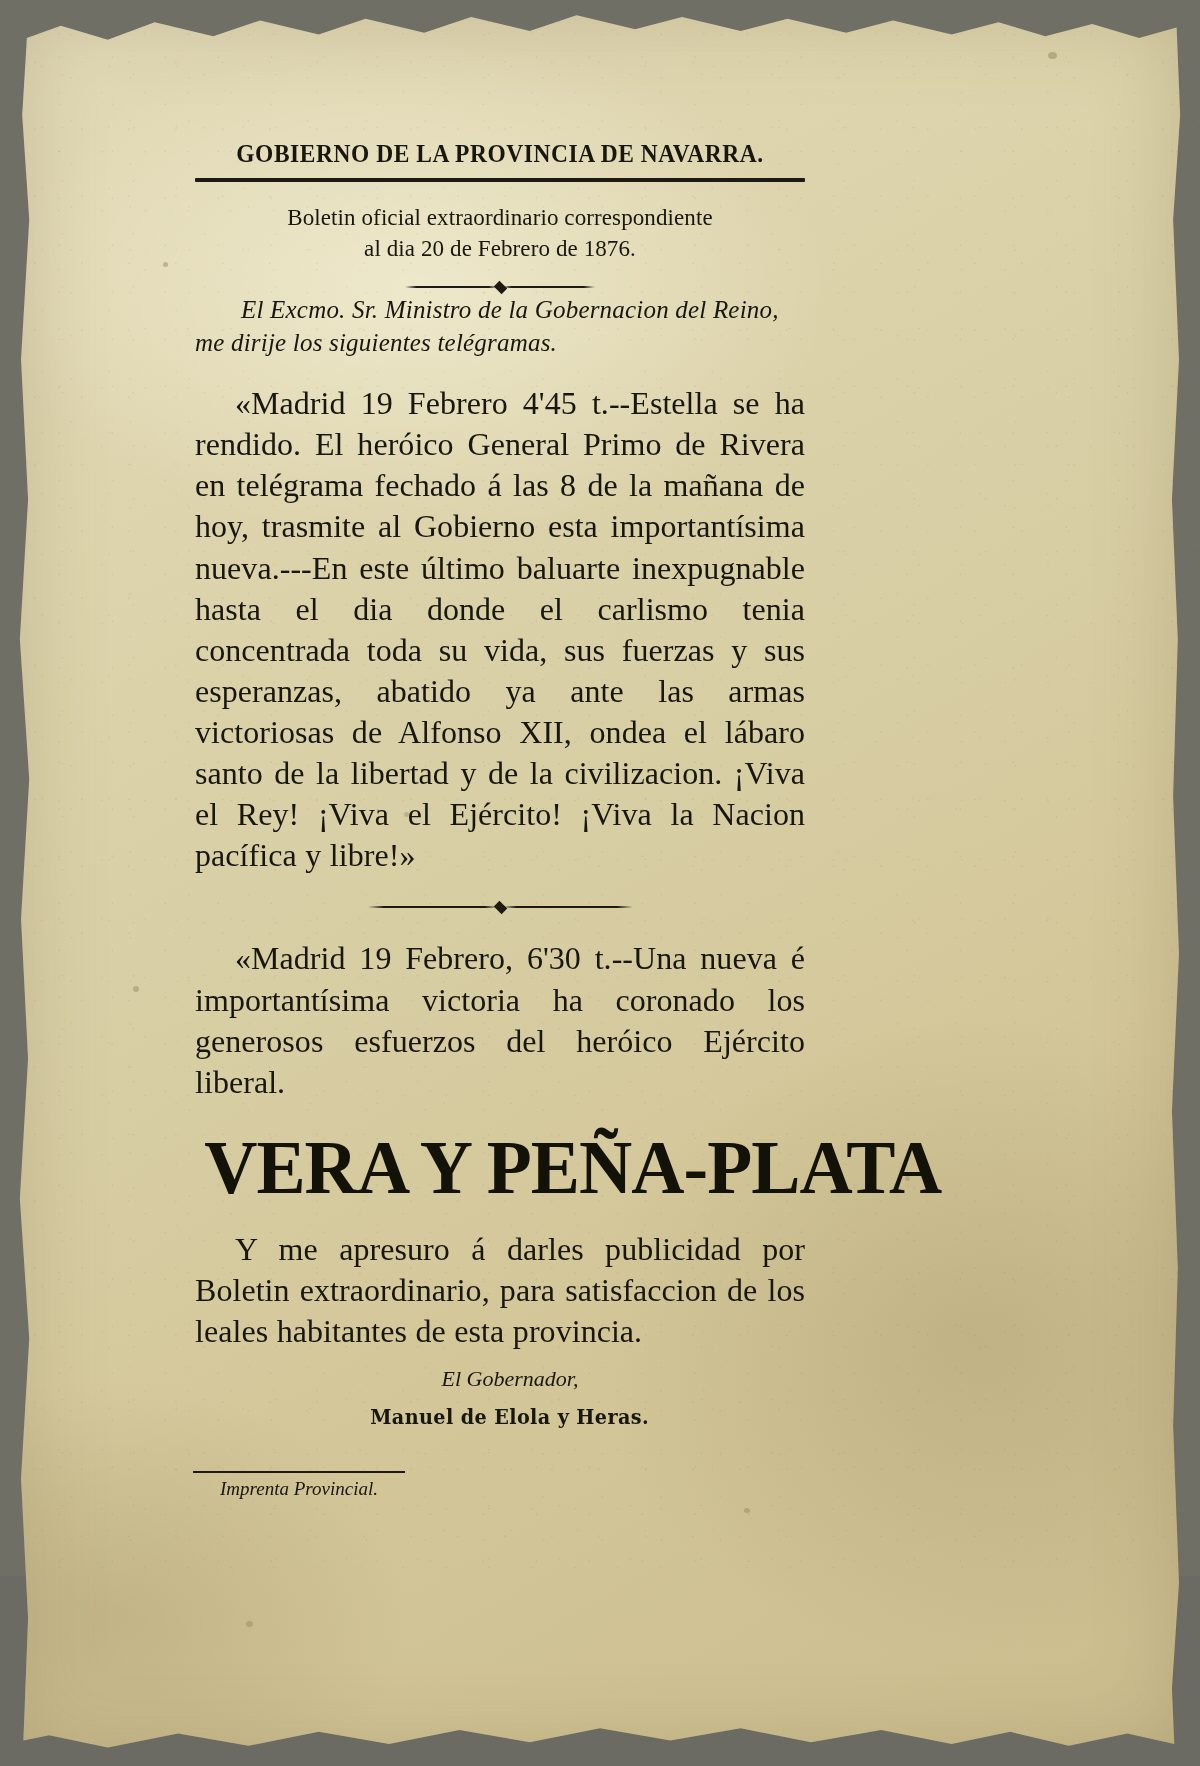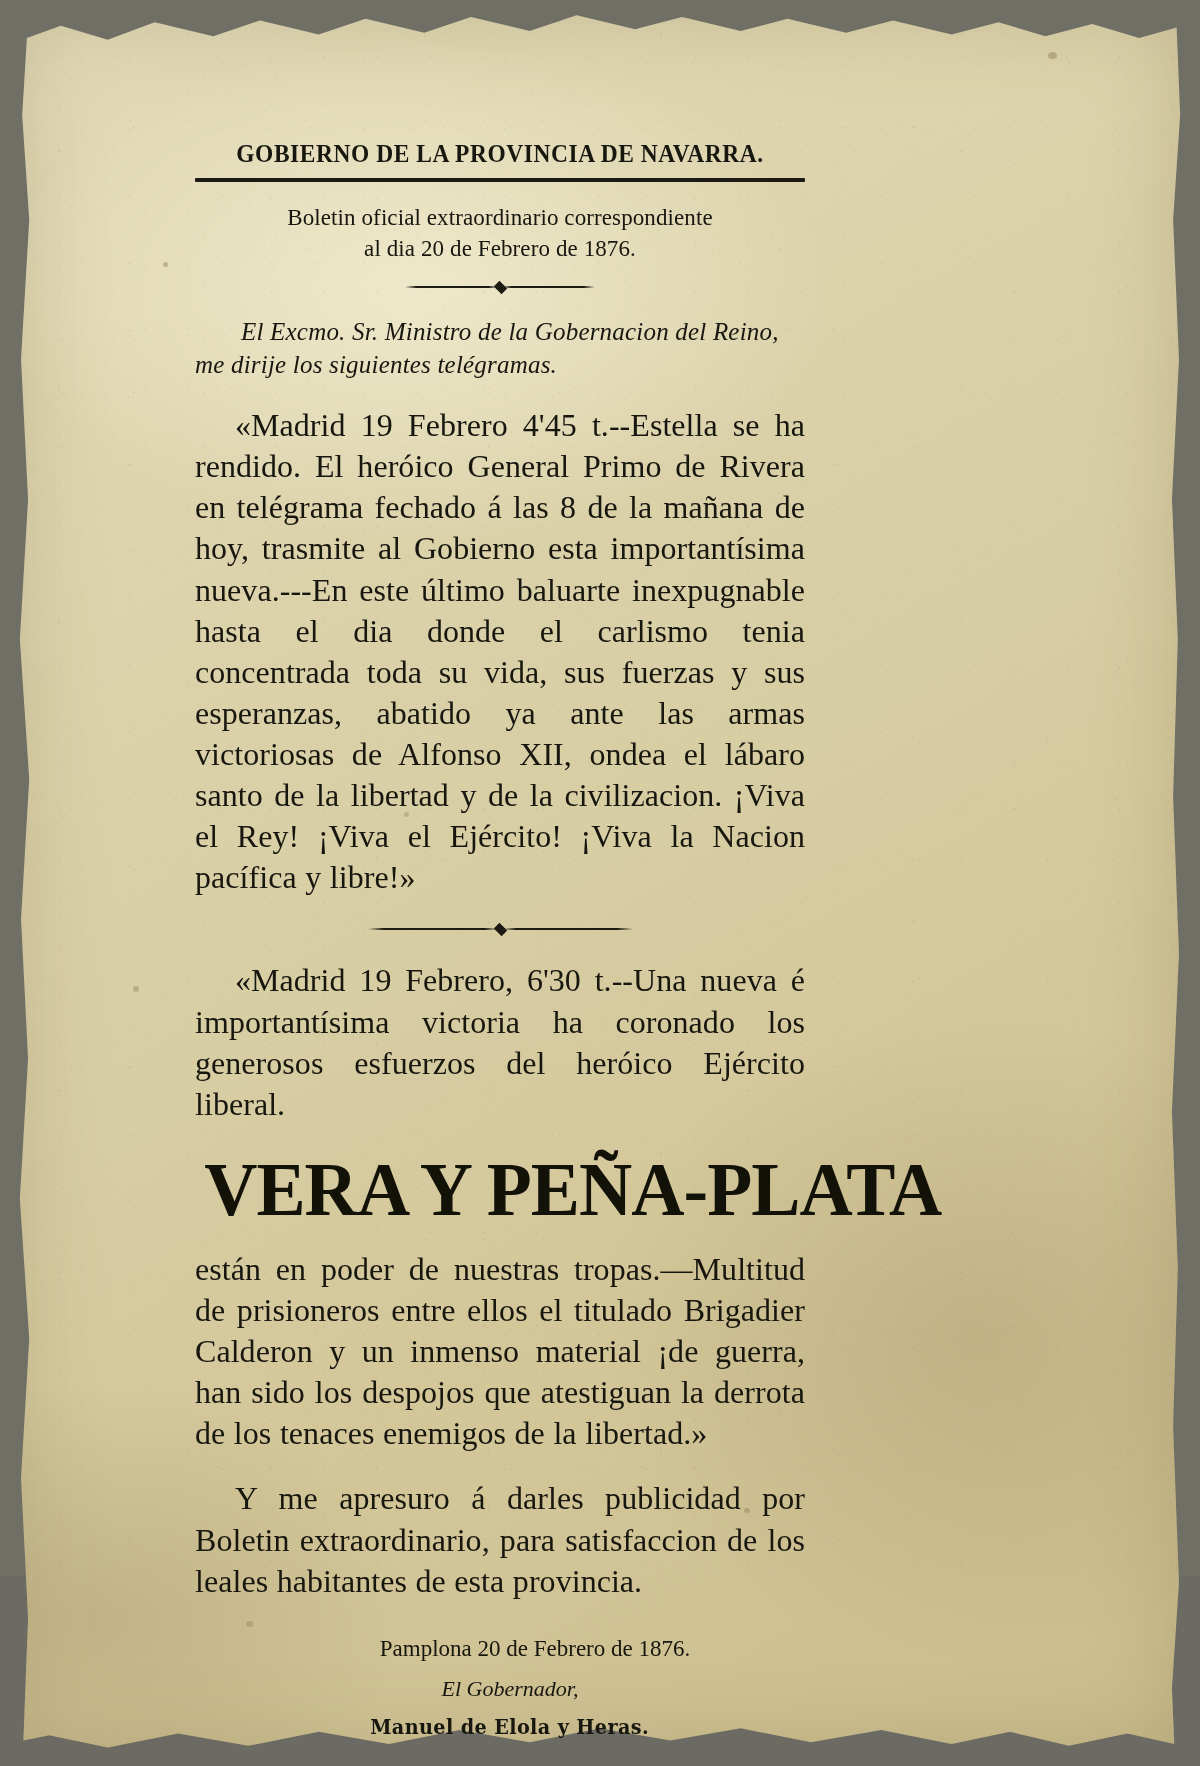--- a/index.html
+++ b/index.html
@@ -154,21 +154,20 @@
     margin-left: -5.5px;
     background: #1c1a12;
     transform: rotate(45deg) scale(1, 0.72);
   }
   .divider.wide { width: 265px; margin-top: 24px; }
 
   .intro {
     font-style: italic;
     font-size: 25px;
     line-height: 1.30;
-    margin-top: 22px;
     text-align: left;
     text-indent: 46px;
     color: #17160f;
     letter-spacing: 0.2px;
   }
 
   .body-para {
     font-size: 32px;
     line-height: 1.285;
     margin-top: 24px;
@@ -280,25 +279,23 @@
 
     <div class="divider wide">
       <div class="bar"></div>
       <div class="diamond"></div>
     </div>
 
     <div class="body-para tight">«Madrid 19 Febrero, 6'30 t.--Una nueva é importantísima victoria ha coronado los generosos esfuerzos del heróico Ejército liberal.</div>
 
     <div class="headline">VERA Y PEÑA-PLATA</div>
 
-    <div class="body-para" style="text-indent:0; margin-top:22px;">están en poder de nuestras tropas.—Multitud de prisioneros entre ellos el titulado Brigadier Calderon y un inmenso material ¡de guerra, han sido los despojos que atestiguan la derrota de los tenaces enemigos de la libertad.»</div>
 
     <div class="body-para">Y me apresuro á darles publicidad por Boletin extraordinario, para satisfaccion de los leales habitantes de esta provincia.</div>
 
-    <div class="placeline">Pamplona 20 de Febrero de 1876.</div>
 
     <div class="gov-title">El Gobernador,</div>
 
     <div class="gov-name">Manuel de Elola y Heras.</div>
 
     <div class="imprint-wrap">
       <div class="imprint-rule"></div>
       <div class="imprint">Imprenta Provincial.</div>
     </div>
 

